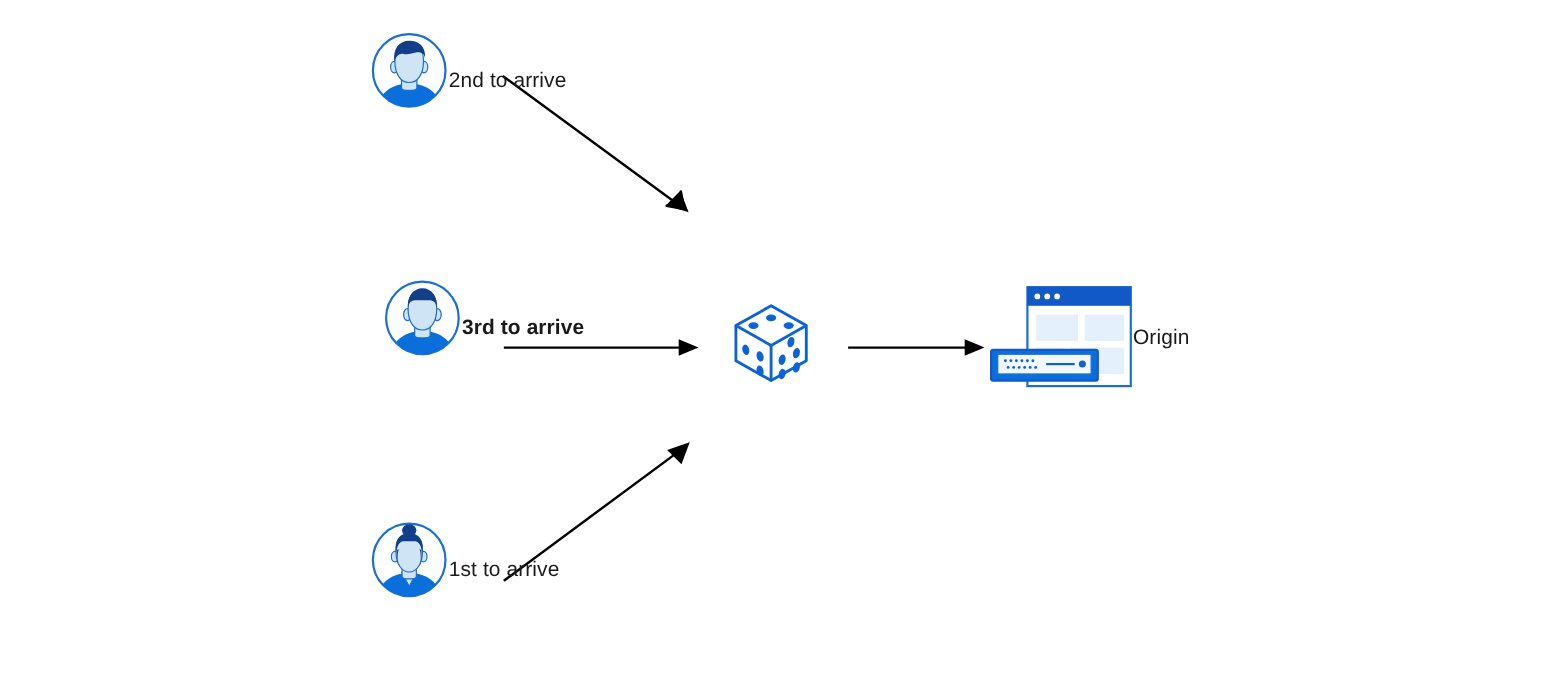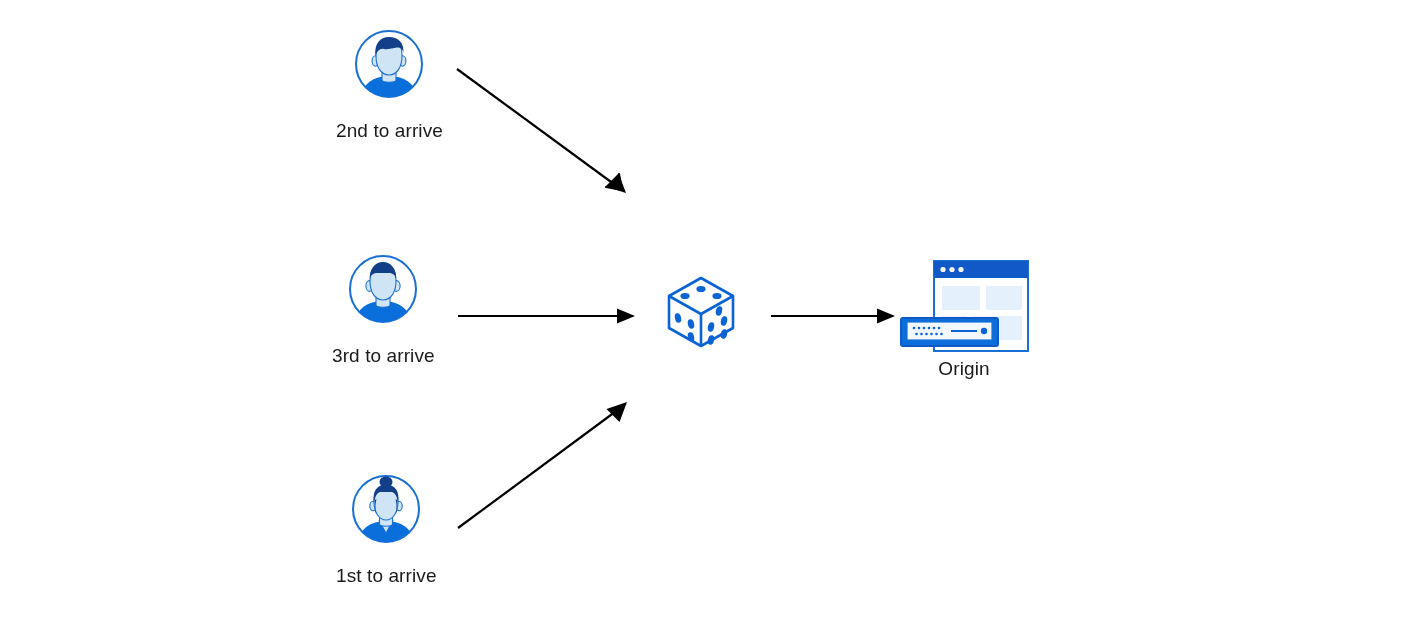--- a/index.html
+++ b/index.html
@@ -14,21 +14,21 @@
   #canvas {
     position: relative;
     width: 1405px;
     height: 633px;
     background: #ffffff;
     overflow: hidden;
   }
   .node {
     position: absolute;
     display: flex;
-    flex-direction: column;
+    flex-direction: row;
     align-items: center;
     text-align: center;
   }
   .node-label {
     font-size: 19px;
     color: #1a1a1a;
     letter-spacing: 0.1px;
     white-space: nowrap;
     line-height: 1.2;
   }
@@ -99,21 +99,21 @@
           <path d="M 36 11 C 25 11 23 20 23 28 C 23 39 28 47 36 47 C 44 47 49 39 49 28 C 49 20 47 11 36 11 Z" fill="#cfe4f5" stroke="#1a6fd4" stroke-width="1.1"></path>
 
           <path d="M 22.5 28 C 21 16 27 9 36 9 C 45 9 51 14 50.5 25 C 50 21 47 19 43 19.5 C 39 20 35 22 31 21 C 27 20 24 23 22.5 28 Z" fill="#123f87"></path>
           <path d="M 49.8 20 C 47 17.5 43 19 39 20.5 C 42 18 46 16.5 49.8 20 Z" fill="#123f87"></path>
         </g>
       </svg>
     </div>
     <div class="node-label avatar-label">2nd to arrive</div>
   </div>
 
-  <div class="node" style="left:332px; top:253px;">
+  <div class="node" style="left:348px; top:253px;font-weight:bold;">
     <div class="avatar-wrap">
       <svg width="72" height="72" viewBox="0 0 72 72">
         <defs>
           <clipPath id="clipB">
               <circle cx="36" cy="36" r="33"></circle>
             </clipPath>
         </defs>
         <circle cx="36" cy="36" r="33" fill="#ffffff" stroke="#1a6fd4" stroke-width="2"></circle>
         <g clip-path="url(#clipB)">
           <path d="M 36 48 C 19 48 8 58 6 72 L 66 72 C 64 58 53 48 36 48 Z" fill="#0b6fdb"></path>

